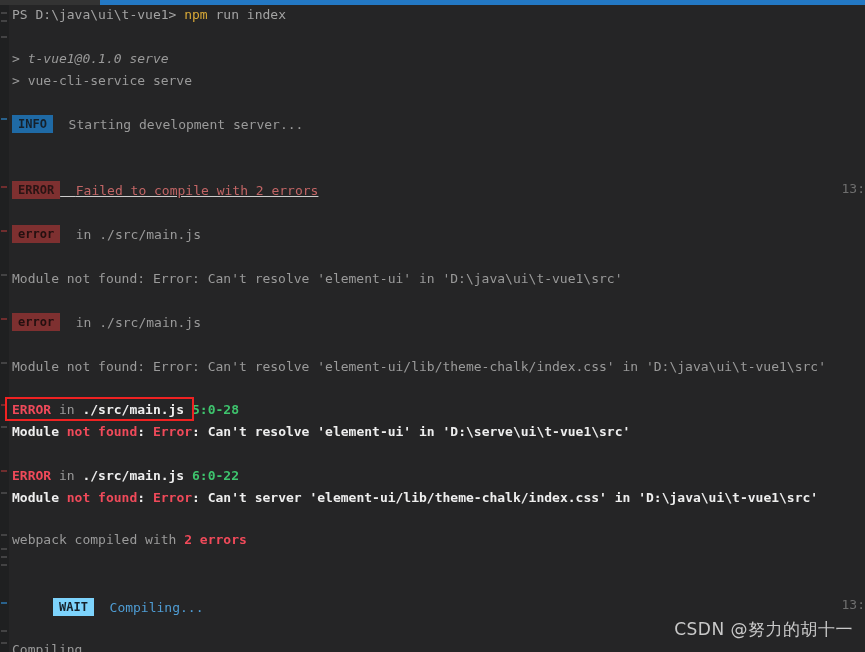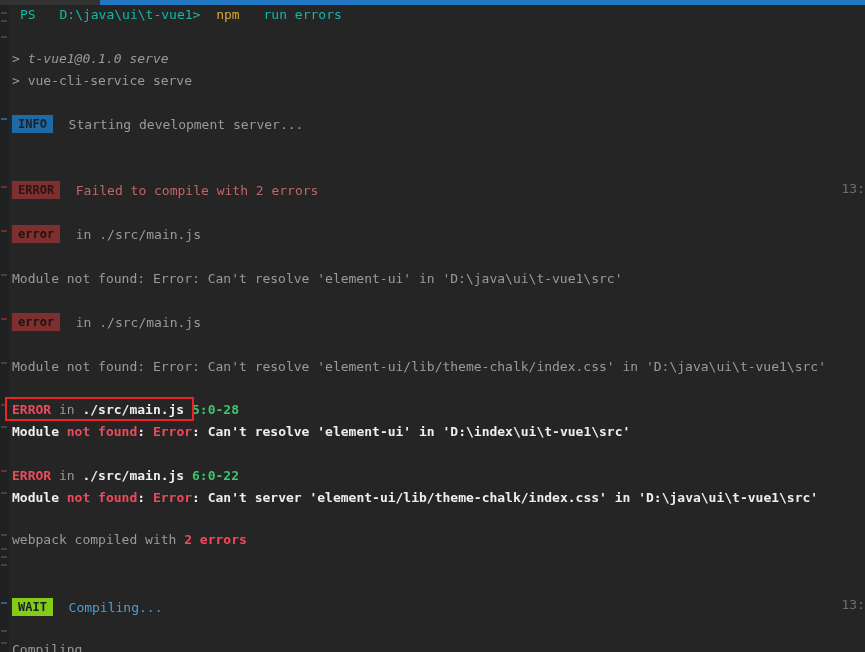--- a/index.html
+++ b/index.html
@@ -77,34 +77,35 @@
     font-weight: bold;
     font-size: 12px;
     line-height: 16px;
     vertical-align: 1px;
   }
   .badge-info {
     background: #1f6aa5;
     color: #16212b;
   }
   .badge-wait {
-    background: #84cc16;
+    background: #7dd3fc;
     color: #16212b;
+    margin-left: 41px;
   }
   .badge-error-big {
     background: #7e3030;
     color: #2a1414;
   }
   .badge-error-small {
     background: #7e3030;
     color: #241010;
   }
 
   .c-dim   { color: #9a9a9a; }
-  .c-base  { color: #14b8a6; margin-left: 8px; }
+  .c-base  { color: #a3a3a3; }
   .c-white { color: #eeeeee; }
   .c-yellow{ color: #d7a837; }
   .c-blue  { color: #4f9dd4; }
   .c-softred { color: #c26565; }
   .c-red   { color: #f04a5a; }
   .c-green { color: #3ec46d; }
   .b { font-weight: bold; }
 
   
   #highlight-box {
@@ -169,48 +170,49 @@
     <div class="mini-row" style="top:548px;"></div>
     <div class="mini-row" style="top:556px;"></div>
     <div class="mini-row" style="top:564px;"></div>
     <div class="mini-row blue" style="top:602px;"></div>
     <div class="mini-row" style="top:630px;"></div>
     <div class="mini-row" style="top:642px;"></div>
   </div>
 
   <div id="term">
 
-    <div class="line" style="top:4px;"><span class="c-base">PS</span><span class="c-base"> </span><span class="c-base">D:\java\ui\t-vue1&gt;</span><span class="c-base"> </span><span class="c-yellow">npm</span><span class="c-base"> </span><span class="c-base">run errors</span></div>
+    <div class="line" style="top:4px;"><span class="c-base">PS</span><span class="c-base"> </span><span class="c-base">D:\java\ui\t-vue1&gt;</span><span class="c-base"> </span><span class="c-yellow">npm</span><span class="c-base"> </span><span class="c-base">run index</span></div>
 
     <div class="line c-dim" style="top:48px;font-style:italic;">&gt; t-vue1@0.1.0 serve</div>
     <div class="line" style="top:114px;"><span class="badge badge-info">INFO</span><span class="c-dim">  </span><span class="c-dim">Starting development server...</span></div>
 
     <div class="line c-dim" style="top:70px;">&gt; vue-cli-service serve</div>
 
-    <div class="line" style="top:180px;"><span class="badge badge-error-big">ERROR</span><span class="c-softred">  </span><span class="c-softred">Failed to compile with 2 errors</span></div>
+    <div class="line" style="top:180px;text-decoration:underline;"><span class="badge badge-error-big">ERROR</span><span class="c-softred">  </span><span class="c-softred">Failed to compile with 2 errors</span></div>
 
     <div class="line" style="top:224px;"><span class="badge badge-error-small">error</span><span class="c-dim">  </span><span class="c-dim">in</span><span class="c-dim"> </span><span class="c-dim">./src/main.js</span></div>
     <div class="line c-dim" style="top:268px;">Module not found: Error: Can't resolve 'element-ui' in 'D:\java\ui\t-vue1\src'</div>
 
     <div class="line" style="top:312px;"><span class="badge badge-error-small">error</span><span class="c-dim">  </span><span class="c-dim">in</span><span class="c-dim"> </span><span class="c-dim">./src/main.js</span></div>
     <div class="line c-dim" style="top:356px;">Module not found: Error: Can't resolve 'element-ui/lib/theme-chalk/index.css' in 'D:\java\ui\t-vue1\src'</div>
 
     <div class="line" style="top:399px;"><span class="c-red b">ERROR</span><span class="c-dim"> </span><span class="c-dim">in</span><span class="c-dim"> </span><span class="c-white b">./src/main.js</span><span class="c-dim"> </span><span class="c-green b">5:0-28</span></div>
-    <div class="line" style="top:421px;"><span class="c-white b">Module</span><span class="c-white b"> </span><span class="c-red b">not found</span><span class="c-white b">:</span><span class="c-white b"> </span><span class="c-red b">Error</span><span class="c-white b">:</span><span class="c-white b"> Can't resolve 'element-ui' in 'D:\index\ui\t-vue1\src'</span></div>
+    <div class="line" style="top:421px;"><span class="c-white b">Module</span><span class="c-white b"> </span><span class="c-red b">not found</span><span class="c-white b">:</span><span class="c-white b"> </span><span class="c-red b">Error</span><span class="c-white b">:</span><span class="c-white b"> Can't resolve 'element-ui' in 'D:\serve\ui\t-vue1\src'</span></div>
 
     <div class="line" style="top:465px;"><span class="c-red b">ERROR</span><span class="c-dim"> </span><span class="c-dim">in</span><span class="c-dim"> </span><span class="c-white b">./src/main.js</span><span class="c-dim"> </span><span class="c-green b">6:0-22</span></div>
     <div class="line" style="top:487px;"><span class="c-white b">Module</span><span class="c-white b"> </span><span class="c-red b">not found</span><span class="c-white b">:</span><span class="c-white b"> </span><span class="c-red b">Error</span><span class="c-white b">:</span><span class="c-white b"> Can't server 'element-ui/lib/theme-chalk/index.css' in 'D:\java\ui\t-vue1\src'</span></div>
 
     <div class="line" style="top:529px;"><span class="c-dim">webpack compiled with </span><span class="c-red b">2 errors</span></div>
 
     <div class="line" style="top:597px;"><span class="badge badge-wait">WAIT</span><span class="c-blue">  </span><span class="c-blue">Compiling...</span></div>
 
     <div class="line c-dim" style="top:639px;">Compiling...</div>
 
   </div>
 
   <div class="timestamp" style="top:178px;">13:</div>
   <div class="timestamp" style="top:594px;">13:</div>
 
   <div id="highlight-box"></div>
 
+  <div id="watermark">CSDN @努力的胡十一</div>
 
 </div>
 
 </body></html>

